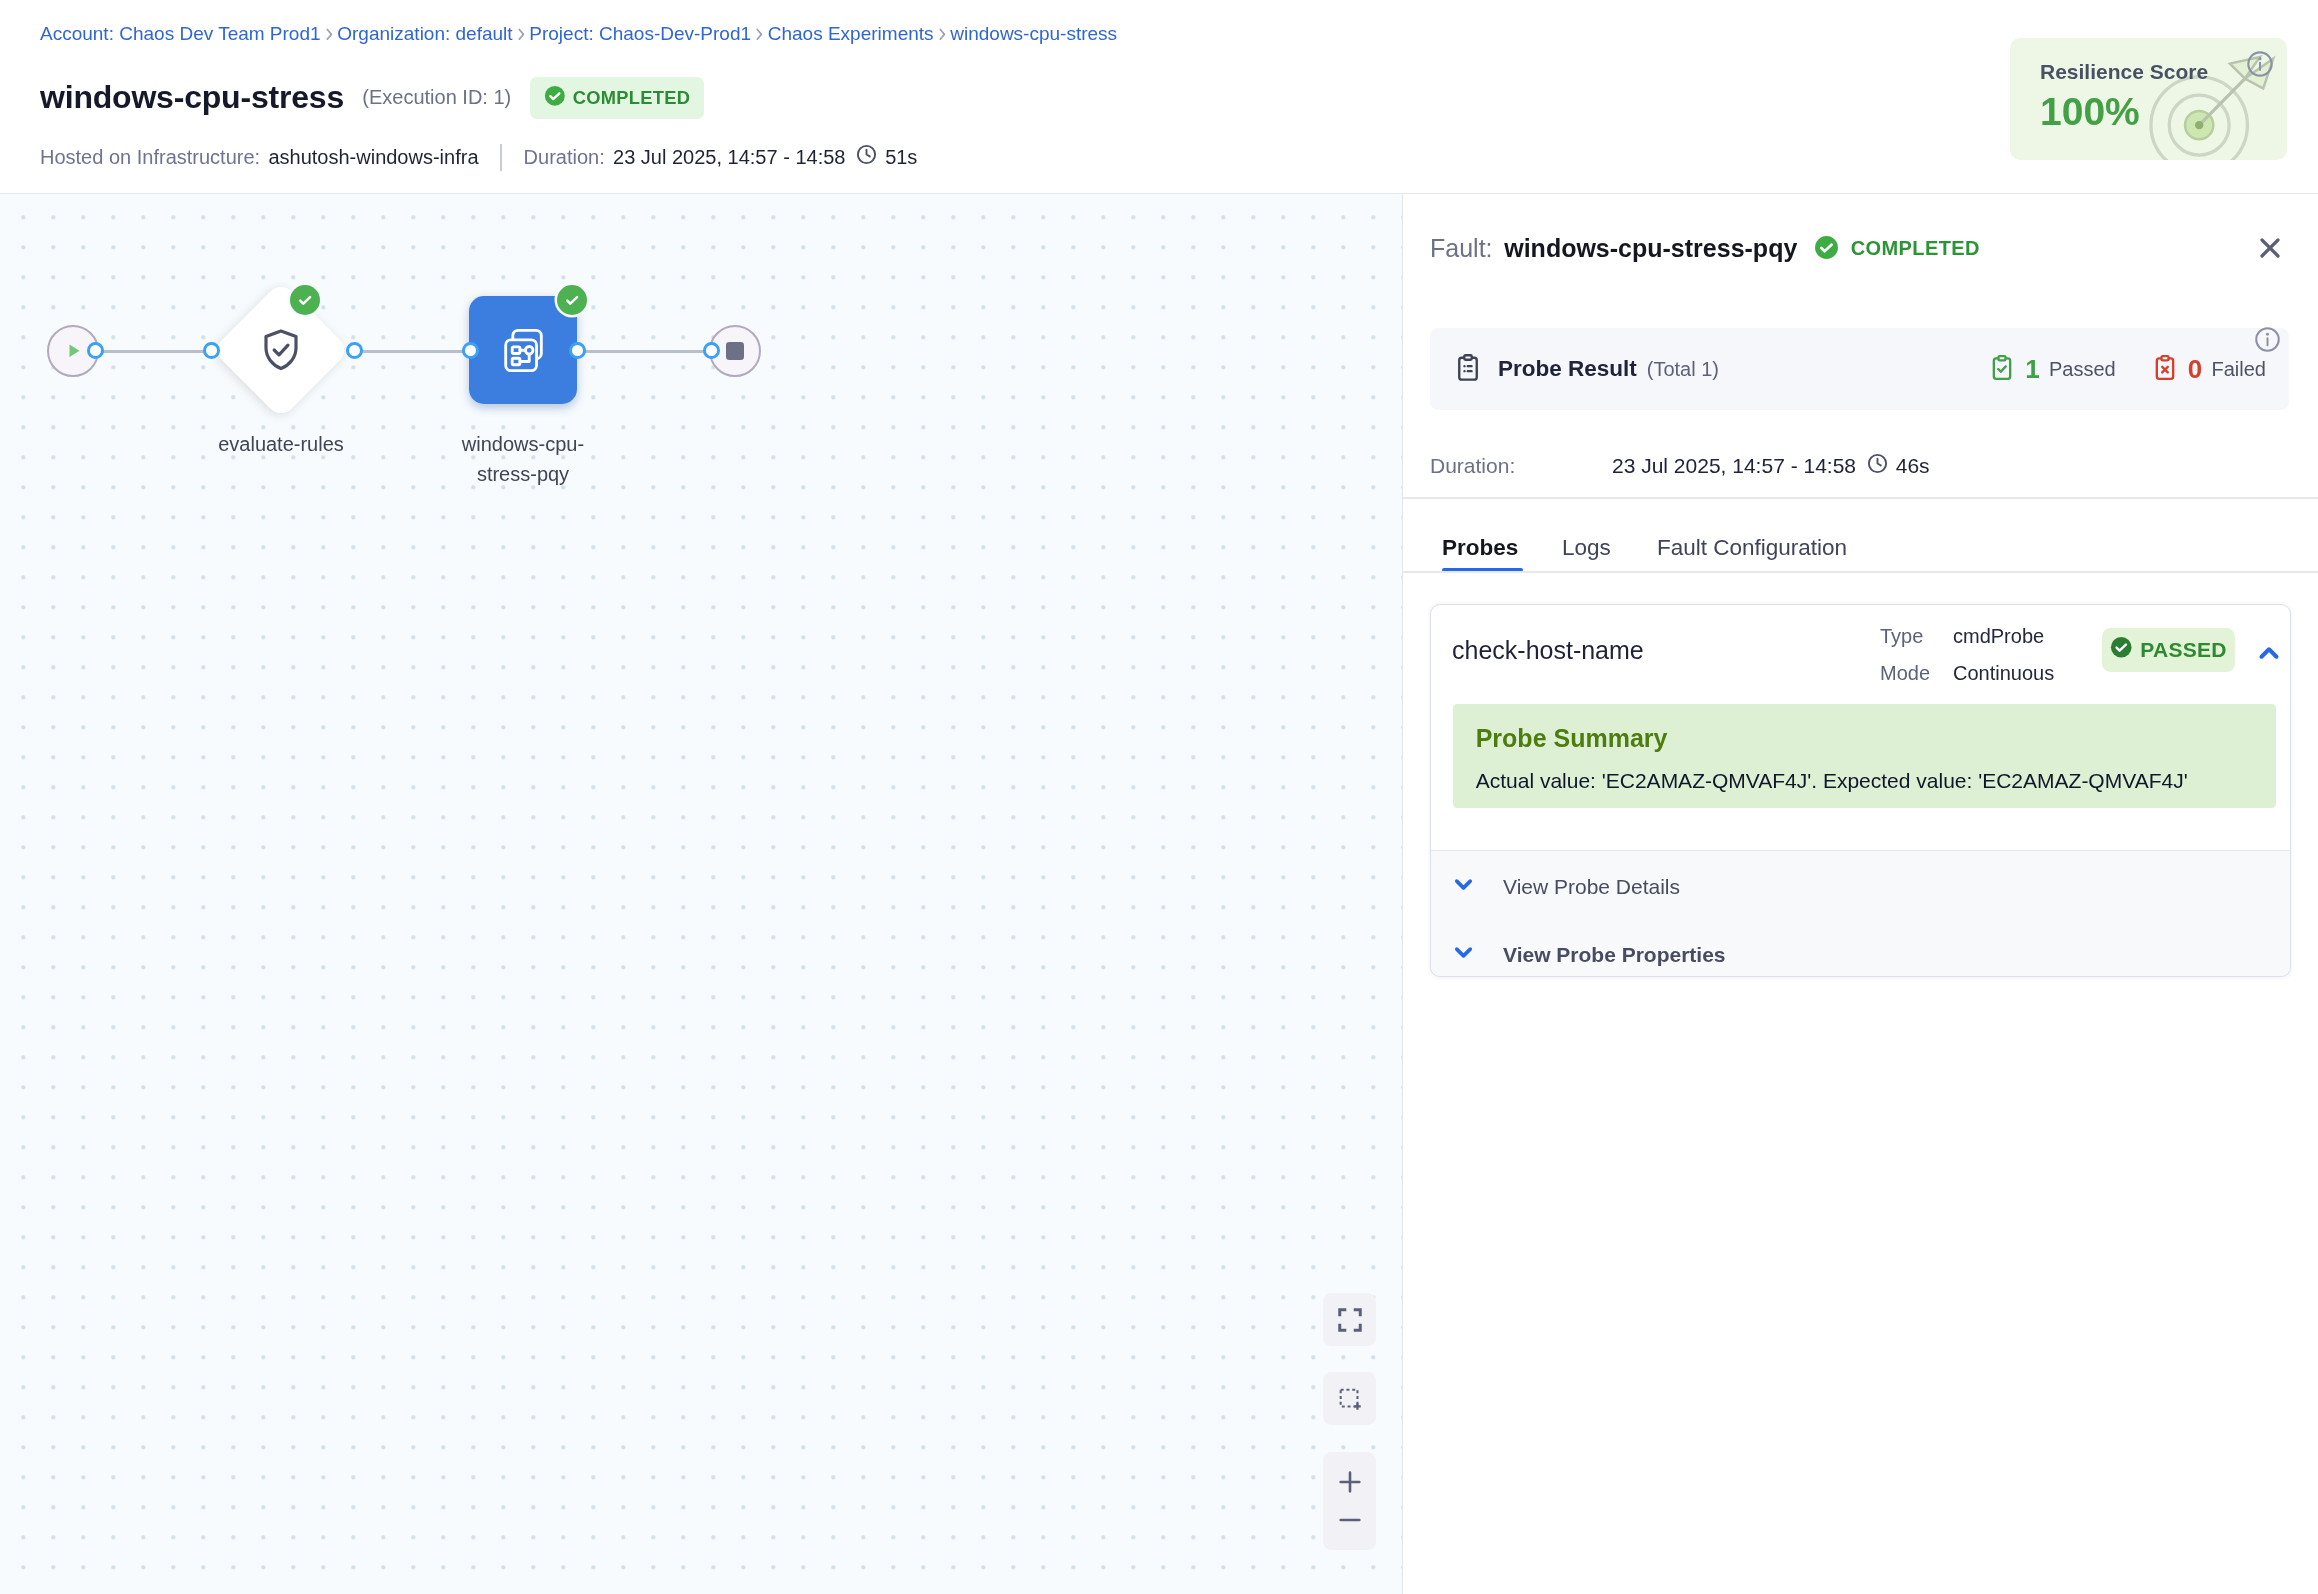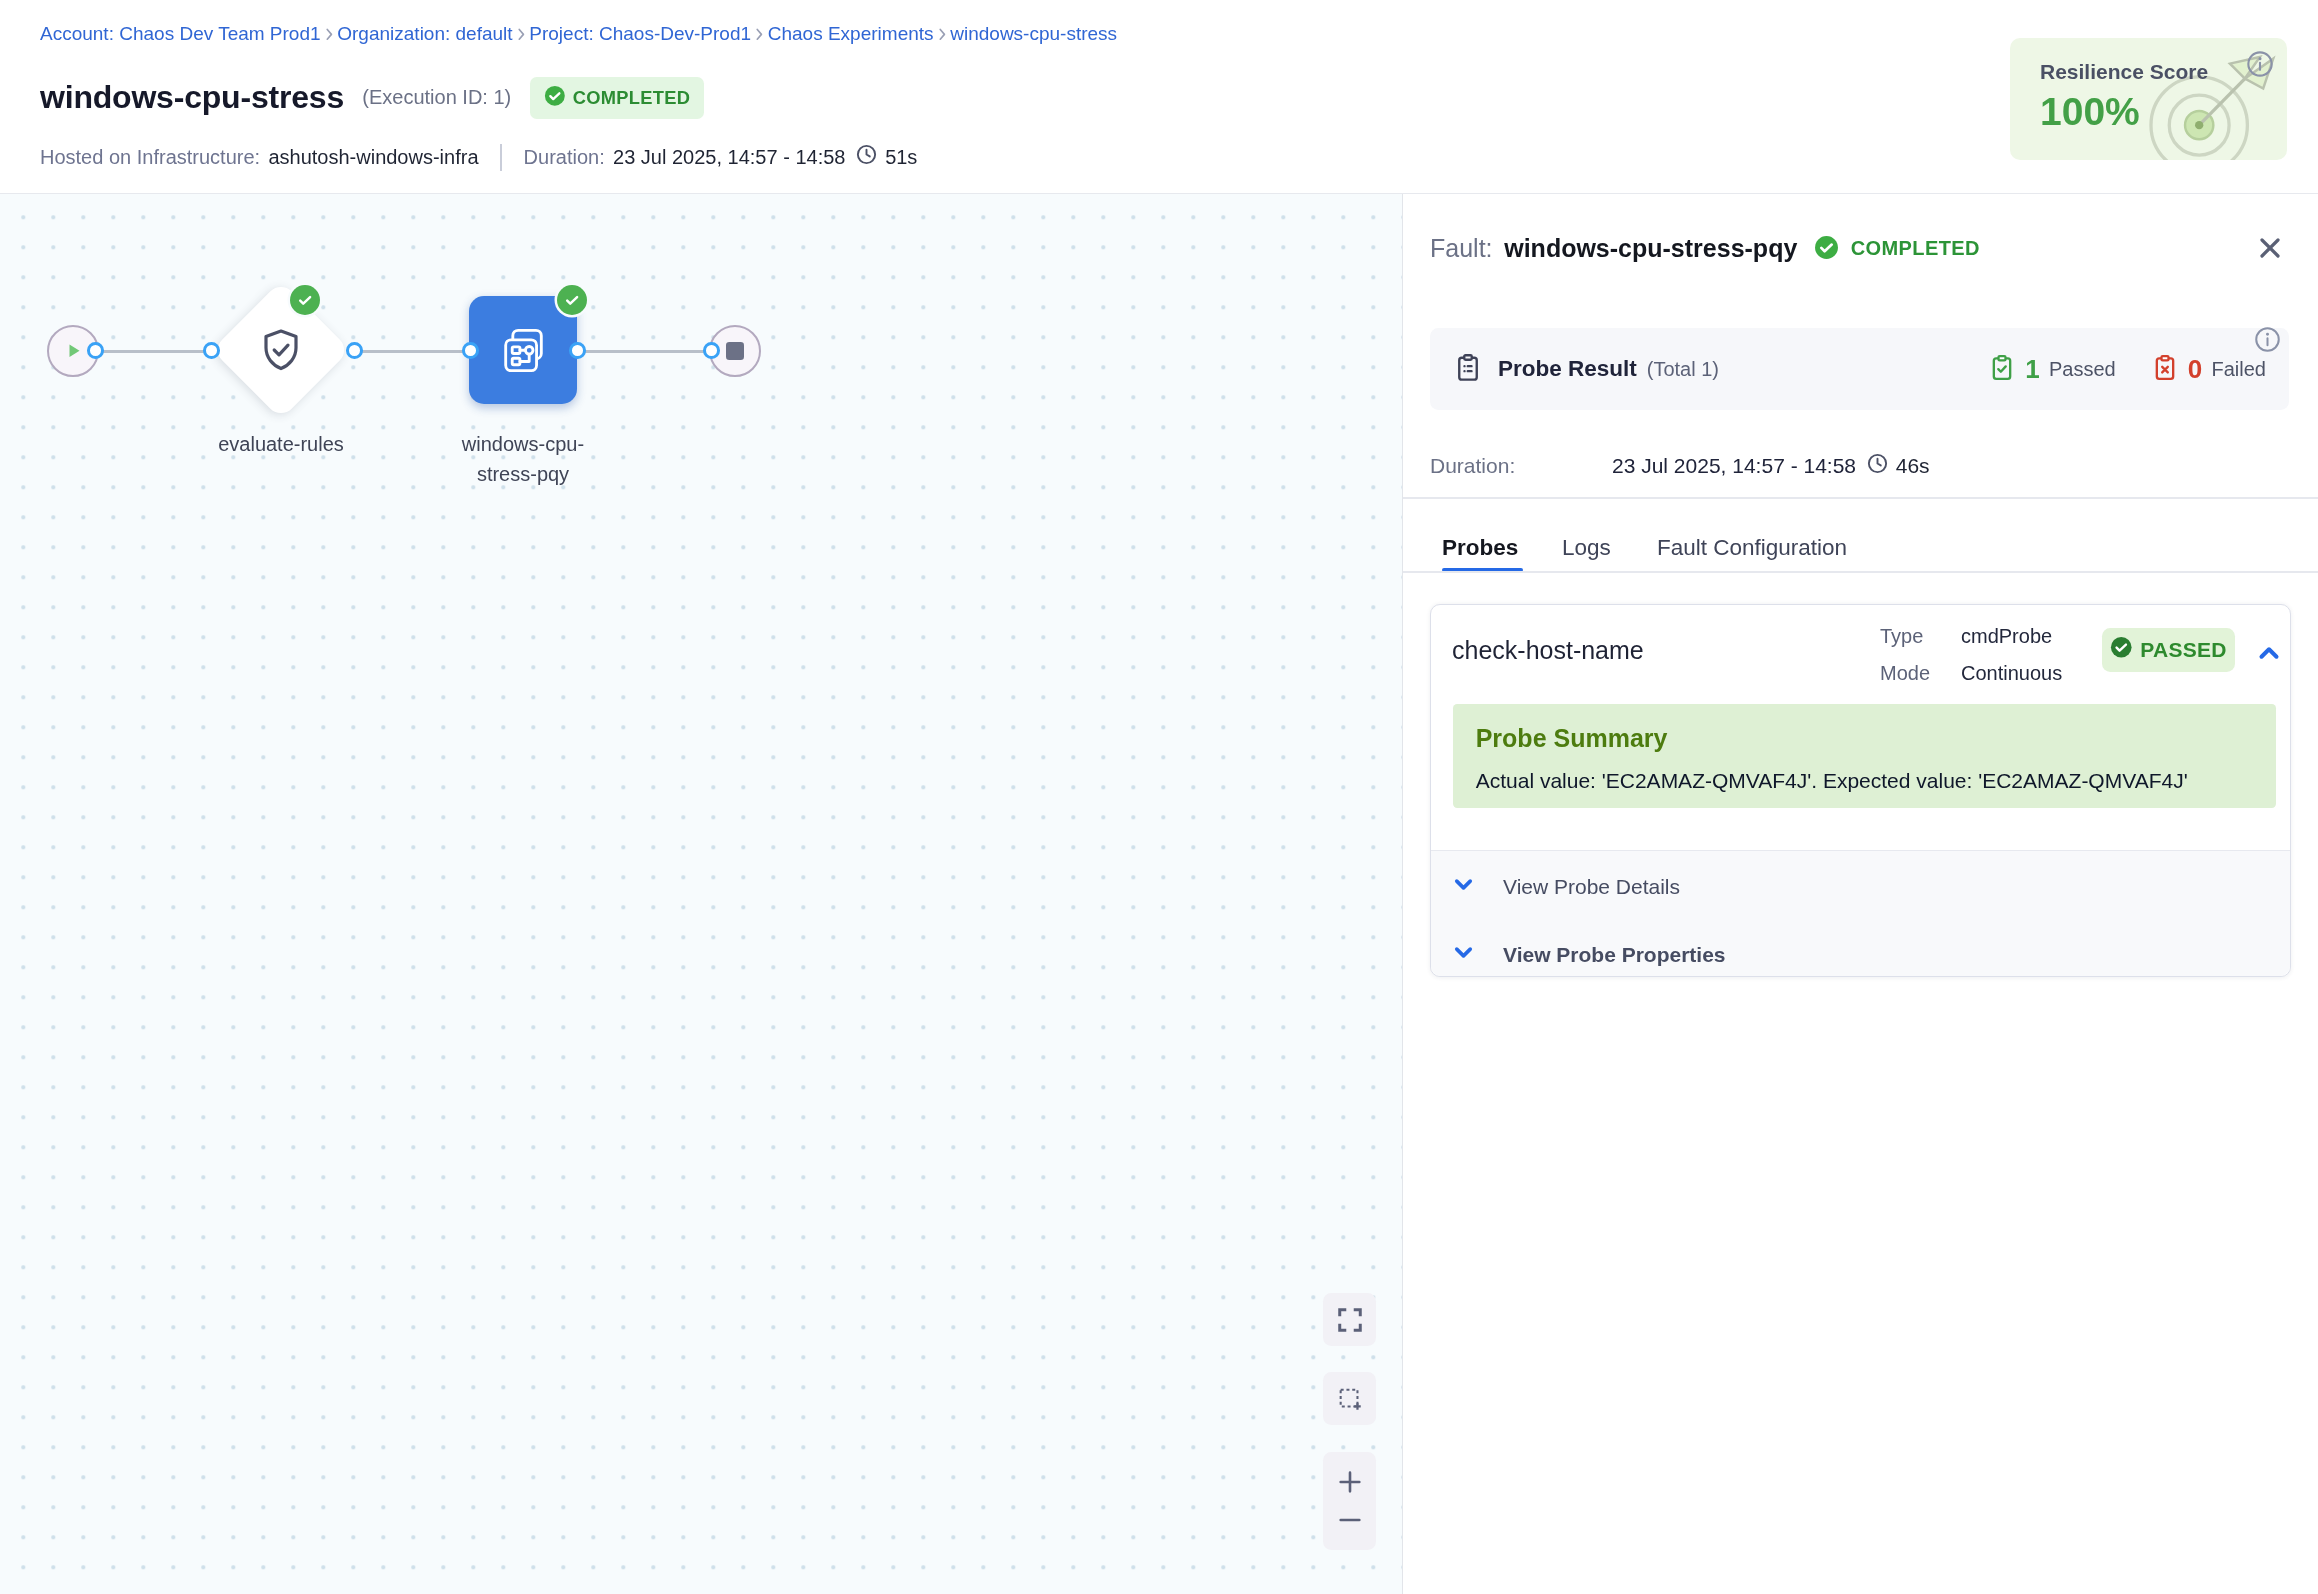--- a/index.html
+++ b/index.html
@@ -89,21 +89,21 @@
   .dv2 { top:377px; }
   .tab { position:absolute; top:335px; height:37px; line-height:37px; font-size:22.5px; color:#3f4458; cursor:pointer; }
   .tab.active { font-weight:700; color:#14171f; }
   .tab-probes { left:39px; }
   .tab-logs { left:159px; }
   .tab-faultcfg { left:254px; }
   .tab-underline { position:absolute; left:39px; top:374px; width:81px; height:4.2px; background:#2569e6; border-radius:2.5px; }
 
   .probe-card { position:absolute; left:27px; top:410px; width:861px; height:373px; background:#fff; border:0.8px solid #dde0ea; border-radius:10px; box-shadow:0 0.8px 4.2px rgba(40,48,74,.08); }
   .probe-name { position:absolute; left:21px; top:31px; font-size:25px; font-weight:500; color:#1f2335; }
-  .typemode { position:absolute; left:449px; top:13.3px; font-size:20px; line-height:37px; display:grid; grid-template-columns:67px auto; column-gap:14px; }
+  .typemode { position:absolute; left:449px; top:13.3px; font-size:20px; line-height:37px; display:grid; grid-template-columns:67px auto; column-gap:6px; }
   .typemode .k { color:#5c6278; }
   .typemode .v { color:#23283c; }
   .badge-passed { position:absolute; left:671px; top:22.5px; width:133px; height:44px; background:#e2f3d8; border-radius:8.3px; display:flex; align-items:center; justify-content:center; gap:7.5px; font-size:21px; font-weight:700; color:#2e8a2e; letter-spacing:0.3px; }
   .card-chevron { position:absolute; left:823px; top:33px; cursor:pointer; }
   .probe-summary { position:absolute; left:21.7px; top:99px; width:823px; height:104px; background:#def0d4; border-radius:4.2px; padding:20px 23px; }
   .summary-title { font-size:25px; font-weight:600; color:#4d7c0f; }
   .summary-text { margin-top:16px; font-size:21px; color:#0f172a; }
   .card-lower { position:absolute; left:0; right:0; bottom:0; top:245px; background:#f8f9fb; border-top:0.8px solid #e7e9ef; border-radius:0 0 10px 10px; }
   .view-row { position:absolute; left:19px; display:flex; align-items:center; gap:26px; height:33px; font-size:21px; color:#464c62; cursor:pointer; }
   .vr1 { top:19px; }

